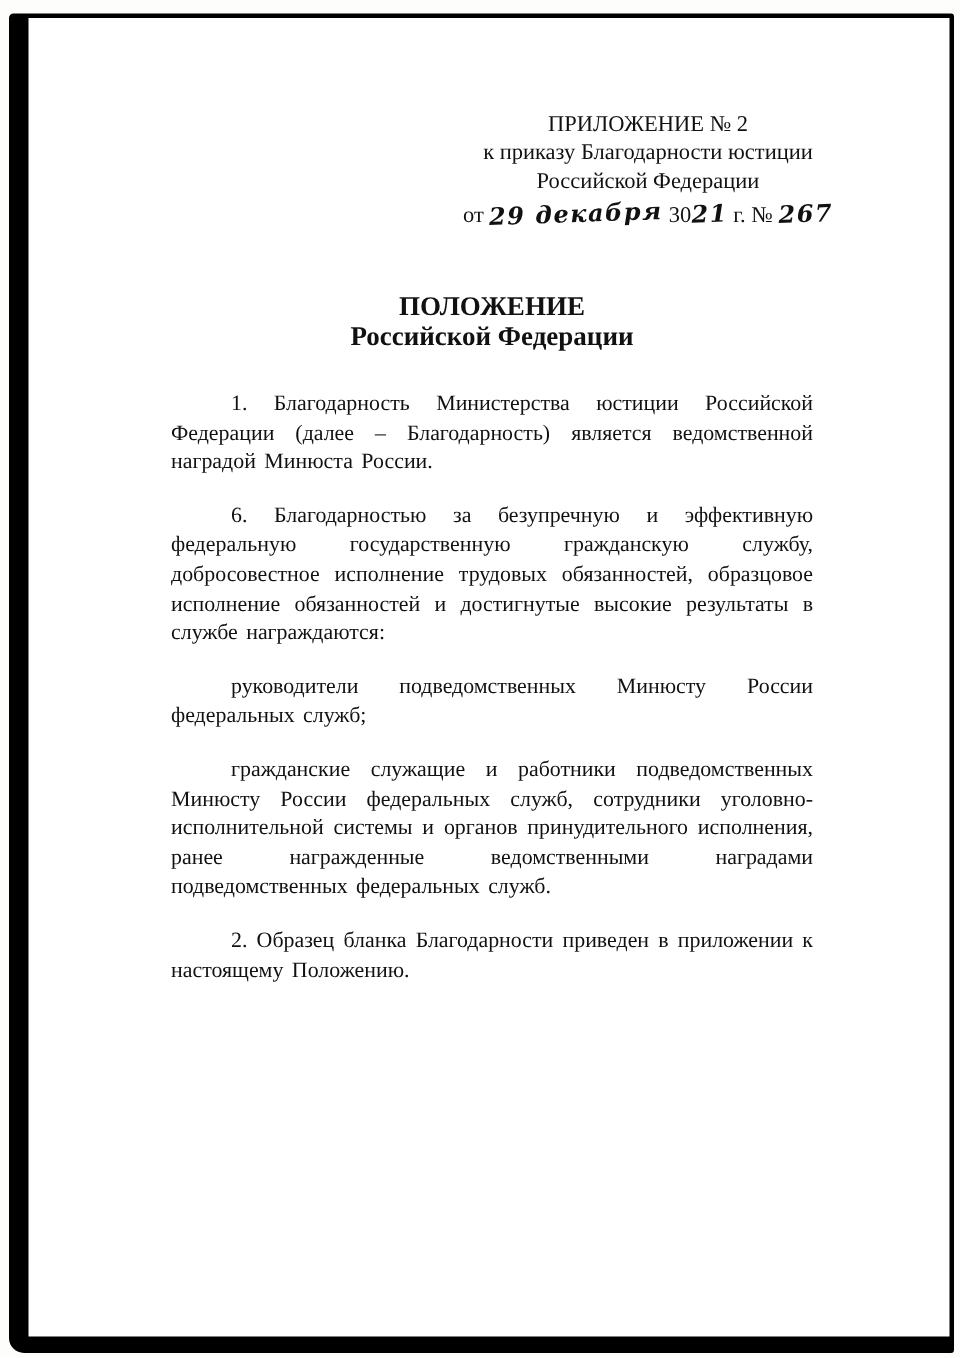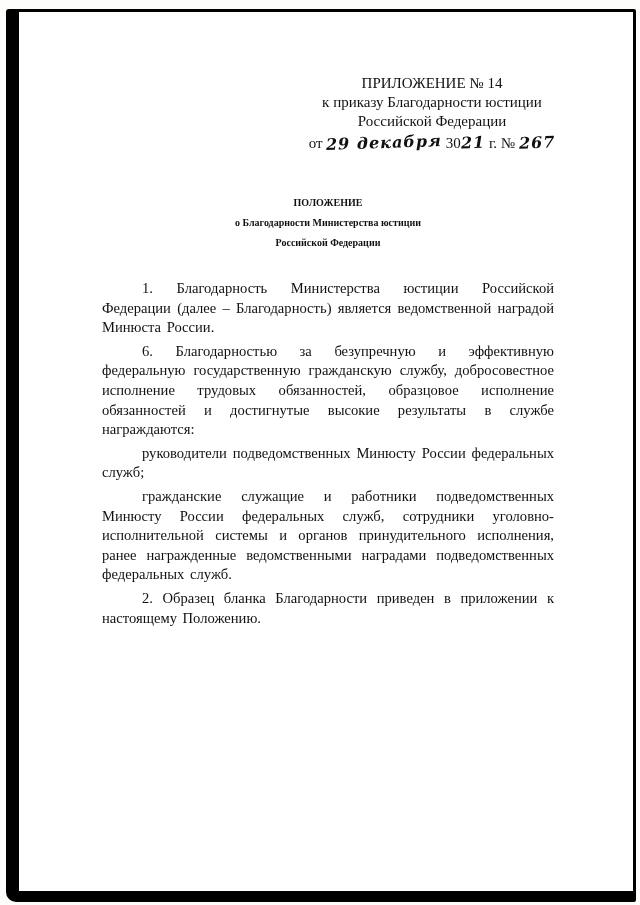--- a/index.html
+++ b/index.html
@@ -60,59 +60,58 @@
     font-size: 16px;
     letter-spacing: 1px;
     display: inline-block;
     transform: rotate(-2deg);
   }
   
   .doc-title {
     margin-top: 40px;
     text-align: center;
     font-weight: bold;
-    font-size: 10px;
+    font-size: 18px;
     line-height: 20px;
   }
   
   .doc-body {
     margin-top: 26px;
     font-size: 14.6px;
     line-height: 19.6px;
     text-align: justify;
   }
   .doc-body p {
-    margin: 4px;
+    margin: 16px;
     text-indent: 40px;
     word-spacing: 2px;
   }
 </style>
 </head>
 <body>
 
 <div class="scan-wrap">
   <div class="page-frame">
     <div class="page-inner">
 
       <div class="appendix">
-        <div>ПРИЛОЖЕНИЕ № 14</div>
+        <div>ПРИЛОЖЕНИЕ № 2</div>
         <div>к приказу Благодарности юстиции</div>
         <div>Российской Федерации</div>
         <div class="date-line">
           <span>от</span>
           <span class="handwritten">29 декабря</span>
           <span>30</span><span class="handwritten">21</span>
           <span>г. №</span>
           <span class="handwritten">267</span>
         </div>
       </div>
 
       <div class="doc-title">
         <div>ПОЛОЖЕНИЕ</div>
-        <div>о Благодарности Министерства юстиции</div>
         <div>Российской Федерации</div>
       </div>
 
       <div class="doc-body">
         <p>1. Благодарность Министерства юстиции Российской Федерации (далее – Благодарность) является ведомственной наградой Минюста России.</p>
         <p>6. Благодарностью за безупречную и эффективную федеральную государственную гражданскую службу, добросовестное исполнение трудовых обязанностей, образцовое исполнение обязанностей и достигнутые высокие результаты в службе награждаются:</p>
         <p>руководители подведомственных Минюсту России федеральных служб;</p>
         <p>гражданские служащие и работники подведомственных Минюсту России федеральных служб, сотрудники уголовно-исполнительной системы и органов принудительного исполнения, ранее награжденные ведомственными наградами подведомственных федеральных служб.</p>
         <p>2. Образец бланка Благодарности приведен в приложении к настоящему Положению.</p>
       </div>

